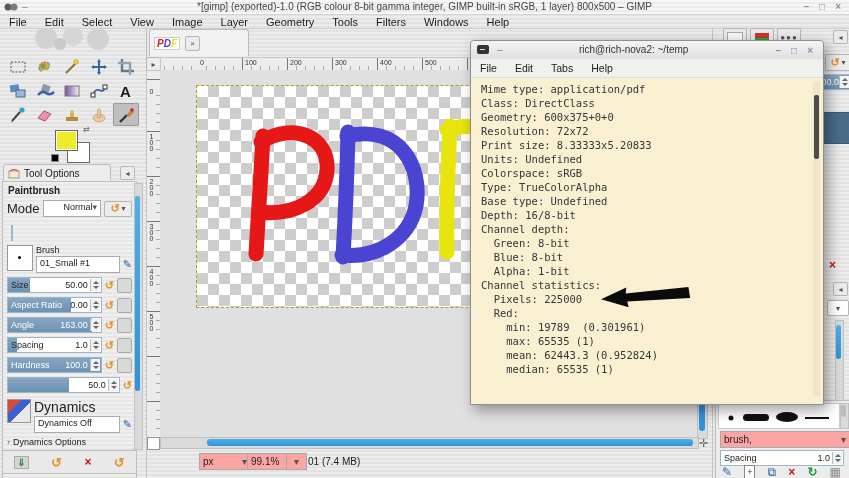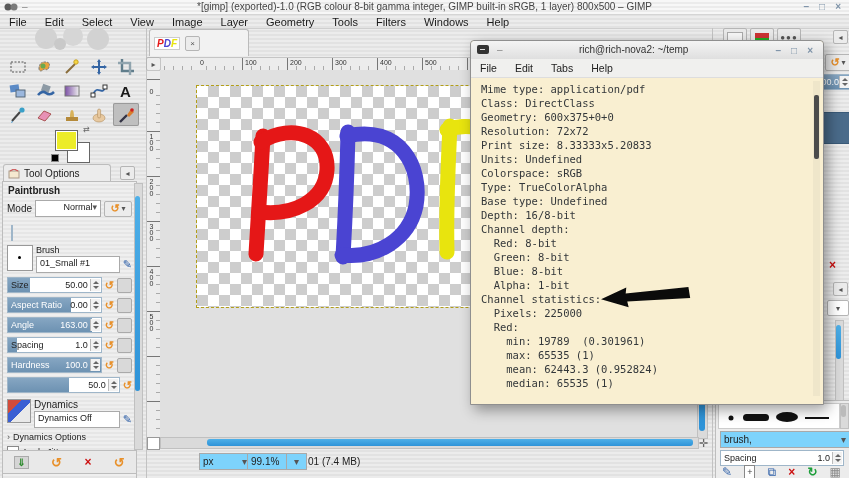--- a/index.html
+++ b/index.html
@@ -44,21 +44,21 @@
   
   .tab-canvas{left:149px;top:29px;width:90px;height:26px;background:#f2f2f2;border:1px solid #bbb;border-bottom:none;
     border-radius:3px 3px 0 0;display:flex;align-items:center;gap:5px;padding:0 4px;}
   .ruler{background:#ececec;border:1px solid #c5c5c5;font-size:7px;color:#333;overflow:hidden;}
   .checker{background-color:#fff;background-image:
       linear-gradient(45deg,#cdcdcd 25%,transparent 25% 75%,#cdcdcd 75%),
       linear-gradient(45deg,#cdcdcd 25%,transparent 25% 75%,#cdcdcd 75%);
     background-size:22px 22px;background-position:0 0,11px 11px;}
   .sb-track{background:#dadada;border:1px solid #c0c0c0;}
   .sb-thumb{background:linear-gradient(#4fb0e8,#2e93d8);border-radius:3px;}
-  .statusbox{background:#7dd3fc;border:1px solid #a9a9a9;height:15px;font-size:10px;display:flex;align-items:center;
+  .statusbox{background:#fca5a5;border:1px solid #a9a9a9;height:15px;font-size:10px;display:flex;align-items:center;
     justify-content:space-between;padding:0 3px;}
   
   .terminal{left:470px;top:40px;width:352px;height:363px;background:#f9efd1;border:1px solid #8f8f8f;
     border-radius:4px 4px 0 0;box-shadow:4px 5px 14px rgba(0,0,0,.38);}
   .term-titlebar{left:0;top:0;width:100%;height:18px;background:linear-gradient(#f4f4f4,#dfdfdf);
     border-bottom:1px solid #cfcfcf;border-radius:4px 4px 0 0;font-size:10px;color:#333;}
   .term-menubar{left:0;top:18px;width:100%;height:18px;background:#f0f0ee;border-bottom:1px solid #ddd;
     display:flex;align-items:center;font-size:10.5px;}
   .term-body{left:0;top:36px;width:340px;height:324px;overflow:hidden;padding:5px 0 0 10px;}
   .tline{font-family:"DejaVu Sans Mono","Liberation Mono",monospace;font-size:10.5px;line-height:14px;
@@ -221,21 +221,21 @@
     <svg width="12" height="10">
         <rect x="1" y="2" width="10" height="7" fill="#f5e9d0" stroke="#a98" stroke-width="1"></rect>
         <path d="M2 2 L6 0 L10 2" fill="none" stroke="#c55" stroke-width="1.2"></path>
       </svg>
     <span>Tool Options</span>
   </div>
   <span class="abs mini-btn" style="left:120px;top:166px;width:13px;height:12px">◂</span>
   <div class="abs topt-panel" style="top:181px">
     <div style="font-size:10px;font-weight:bold;margin:3px 0 2px 5px">Paintbrush</div>
     <div class="srow">
-      <span style="font-size:10px">Mode</span>
+      <span style="font-size:13px">Mode</span>
       <span class="namebox" style="display:flex;justify-content:flex-end">
         <span>Normal</span>
         <span style="color:#555">▾</span>
       </span>
       <span class="mini-btn" style="width:26px;height:14px;gap:2px">
         <span class="reset-ico">↺</span>
         <span>▾</span>
       </span>
     </div>
     <div class="srow" id="opacity-slot">
@@ -317,21 +317,21 @@
             <span class="spinner"></span>
           </div>
           <span class="reset-ico">↺</span>
         </div>
       </div>
 
     <div class="srow" style="align-items:flex-start;margin-top:6px">
       <div style="width:22px;height:22px;border:1px solid #999;background:
         linear-gradient(135deg,#d34b3a 0 30%,#3a5fd3 30% 55%,#e9e9e9 55%)"></div>
       <div style="flex:1">
-        <div style="font-size:10px;margin-bottom:1px">Dynamics</div>
+        <div style="font-size:14px;margin-bottom:1px">Dynamics</div>
         <div style="display:flex;gap:3px;align-items:center">
           <span class="namebox">Dynamics Off</span>
           <span class="pencil">✎</span>
         </div>
       </div>
     </div>
     <div class="srow">
       <span style="color:#555">›</span>
       <span style="font-size:9px">Dynamics Options</span>
     </div>
@@ -507,21 +507,20 @@
         <div class="tline">Class: DirectClass</div>
         <div class="tline">Geometry: 600x375+0+0</div>
         <div class="tline">Resolution: 72x72</div>
         <div class="tline">Print size: 8.33333x5.20833</div>
         <div class="tline">Units: Undefined</div>
         <div class="tline">Colorspace: sRGB</div>
         <div class="tline">Type: TrueColorAlpha</div>
         <div class="tline">Base type: Undefined</div>
         <div class="tline">Depth: 16/8-bit</div>
         <div class="tline">Channel depth:</div>
-        <div class="tline">  Red: 8-bit</div>
         <div class="tline">  Green: 8-bit</div>
         <div class="tline">  Blue: 8-bit</div>
         <div class="tline">  Alpha: 1-bit</div>
         <div class="tline">Channel statistics:</div>
         <div class="tline">  Pixels: 225000</div>
         <div class="tline">  Red:</div>
         <div class="tline">    min: 19789  (0.301961)</div>
         <div class="tline">    max: 65535 (1)</div>
         <div class="tline">    mean: 62443.3 (0.952824)</div>
         <div class="tline">    median: 65535 (1)</div>

